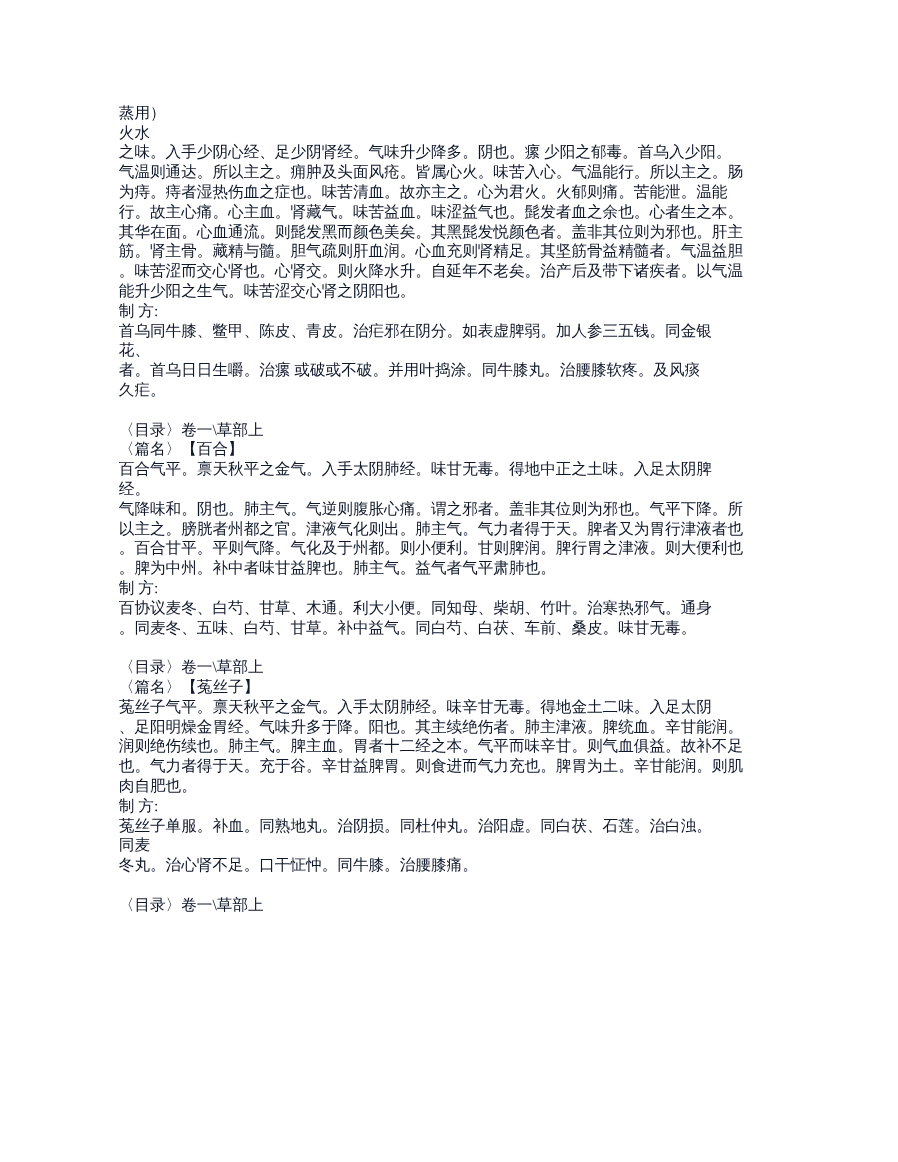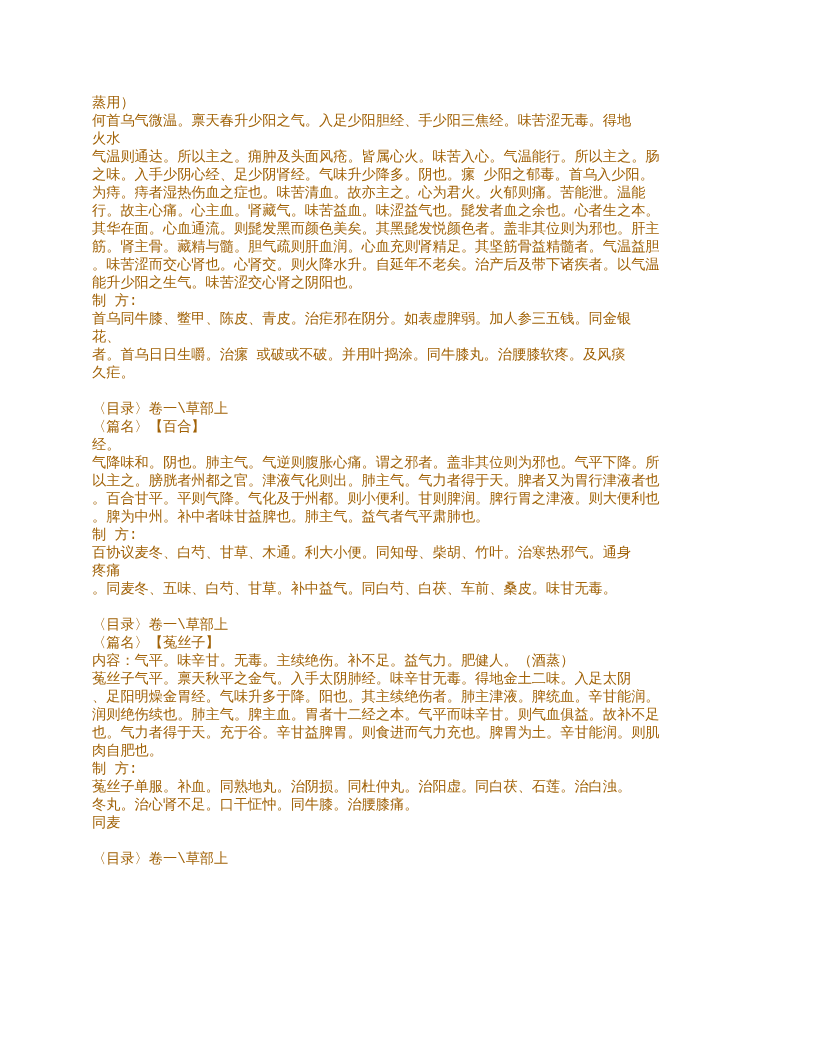--- a/index.html
+++ b/index.html
@@ -1,85 +1,83 @@
 <!DOCTYPE html>
 <html><head>
 <meta charset="utf-8">
 <style>
   html, body { margin: 0; padding: 0; background: #ffffff; }
   body { width: 816px; height: 1056px; position: relative; overflow: hidden; }
   .page {
     position: absolute;
-    left: 92px;
+    left: 108px;
     top: 94px;
     width: 620px;
-    font-family: Liberation Mono, monospace;
+    font-family: Liberation Serif, serif;
     font-size: 14.2px;
     line-height: 18px;
-    color: #a16207;
+    color: #0f172a;
   }
   .line { white-space: pre; height: 18px; letter-spacing: 0; }
   .blank { height: 18px; }
   .section { }
 </style>
 </head>
 <body>
 
 <div class="page">
 
   <div class="section">
     <div class="line">蒸用）</div>
-    <div class="line">何首乌气微温。禀天春升少阳之气。入足少阳胆经、手少阳三焦经。味苦涩无毒。得地</div>
     <div class="line">火水</div>
+    <div class="line">之味。入手少阴心经、足少阴肾经。气味升少降多。阴也。瘰 少阳之郁毒。首乌入少阳。</div>
     <div class="line">气温则通达。所以主之。痈肿及头面风疮。皆属心火。味苦入心。气温能行。所以主之。肠</div>
-    <div class="line">之味。入手少阴心经、足少阴肾经。气味升少降多。阴也。瘰 少阳之郁毒。首乌入少阳。</div>
     <div class="line">为痔。痔者湿热伤血之症也。味苦清血。故亦主之。心为君火。火郁则痛。苦能泄。温能</div>
     <div class="line">行。故主心痛。心主血。肾藏气。味苦益血。味涩益气也。髭发者血之余也。心者生之本。</div>
     <div class="line">其华在面。心血通流。则髭发黑而颜色美矣。其黑髭发悦颜色者。盖非其位则为邪也。肝主</div>
     <div class="line">筋。肾主骨。藏精与髓。胆气疏则肝血润。心血充则肾精足。其坚筋骨益精髓者。气温益胆</div>
     <div class="line">。味苦涩而交心肾也。心肾交。则火降水升。自延年不老矣。治产后及带下诸疾者。以气温</div>
     <div class="line">能升少阳之生气。味苦涩交心肾之阴阳也。</div>
     <div class="line">制 方:</div>
     <div class="line">首乌同牛膝、鳖甲、陈皮、青皮。治疟邪在阴分。如表虚脾弱。加人参三五钱。同金银</div>
     <div class="line">花、</div>
     <div class="line">者。首乌日日生嚼。治瘰 或破或不破。并用叶捣涂。同牛膝丸。治腰膝软疼。及风痰</div>
     <div class="line">久疟。</div>
   </div>
 
   <div class="blank"></div>
 
   <div class="section">
     <div class="line">〈目录〉卷一\草部上</div>
     <div class="line">〈篇名〉【百合】</div>
+    <div class="line">百合气平。禀天秋平之金气。入手太阴肺经。味甘无毒。得地中正之土味。入足太阴脾</div>
     <div class="line">经。</div>
     <div class="line">气降味和。阴也。肺主气。气逆则腹胀心痛。谓之邪者。盖非其位则为邪也。气平下降。所</div>
     <div class="line">以主之。膀胱者州都之官。津液气化则出。肺主气。气力者得于天。脾者又为胃行津液者也</div>
     <div class="line">。百合甘平。平则气降。气化及于州都。则小便利。甘则脾润。脾行胃之津液。则大便利也</div>
     <div class="line">。脾为中州。补中者味甘益脾也。肺主气。益气者气平肃肺也。</div>
     <div class="line">制 方:</div>
     <div class="line">百协议麦冬、白芍、甘草、木通。利大小便。同知母、柴胡、竹叶。治寒热邪气。通身</div>
-    <div class="line">疼痛</div>
     <div class="line">。同麦冬、五味、白芍、甘草。补中益气。同白芍、白茯、车前、桑皮。味甘无毒。</div>
   </div>
 
   <div class="blank"></div>
 
   <div class="section">
     <div class="line">〈目录〉卷一\草部上</div>
     <div class="line">〈篇名〉【菟丝子】</div>
-    <div class="line">内容：气平。味辛甘。无毒。主续绝伤。补不足。益气力。肥健人。（酒蒸）</div>
     <div class="line">菟丝子气平。禀天秋平之金气。入手太阴肺经。味辛甘无毒。得地金土二味。入足太阴</div>
     <div class="line">、足阳明燥金胃经。气味升多于降。阳也。其主续绝伤者。肺主津液。脾统血。辛甘能润。</div>
     <div class="line">润则绝伤续也。肺主气。脾主血。胃者十二经之本。气平而味辛甘。则气血俱益。故补不足</div>
     <div class="line">也。气力者得于天。充于谷。辛甘益脾胃。则食进而气力充也。脾胃为土。辛甘能润。则肌</div>
     <div class="line">肉自肥也。</div>
     <div class="line">制 方:</div>
     <div class="line">菟丝子单服。补血。同熟地丸。治阴损。同杜仲丸。治阳虚。同白茯、石莲。治白浊。</div>
+    <div class="line">同麦</div>
     <div class="line">冬丸。治心肾不足。口干怔忡。同牛膝。治腰膝痛。</div>
-    <div class="line">同麦</div>
   </div>
 
   <div class="blank"></div>
 
   <div class="section">
     <div class="line">〈目录〉卷一\草部上</div>
   </div>
 
 </div>
 

